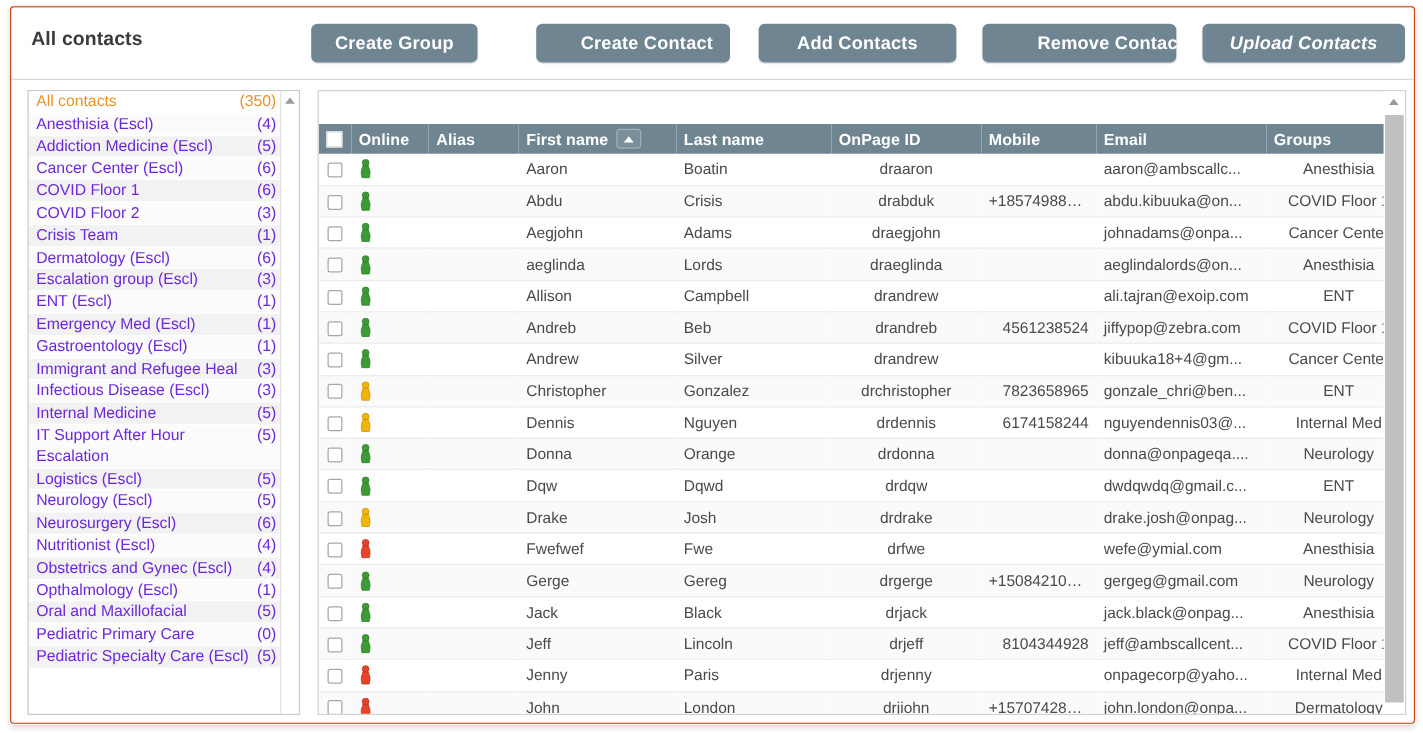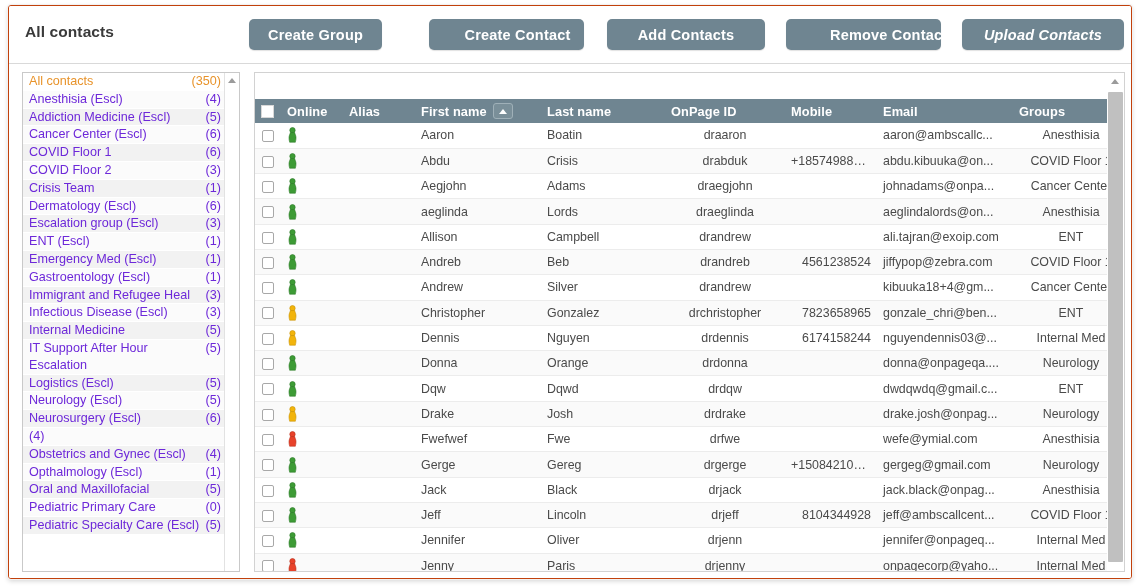--- a/index.html
+++ b/index.html
@@ -393,20 +393,21 @@
           </div>
           <div class="grp">
             <span class="grp-name">Neurology (Escl)</span>
             <span class="grp-count">(5)</span>
           </div>
           <div class="grp">
             <span class="grp-name">Neurosurgery (Escl)</span>
             <span class="grp-count">(6)</span>
           </div>
           <div class="grp">
+            <span class="grp-name">Nutritionist (Escl)</span>
             <span class="grp-count">(4)</span>
           </div>
           <div class="grp">
             <span class="grp-name">Obstetrics and Gynec (Escl)</span>
             <span class="grp-count">(4)</span>
           </div>
           <div class="grp">
             <span class="grp-name">Opthalmology (Escl)</span>
             <span class="grp-count">(1)</span>
           </div>
@@ -667,34 +668,20 @@
                 <td class="c-first">Jeff</td>
                 <td class="c-last">Lincoln</td>
                 <td class="c-onpage">drjeff</td>
                 <td class="c-mobile">8104344928</td>
                 <td class="c-email">jeff@ambscallcent...</td>
                 <td class="c-groups">COVID Floor 1</td>
               </tr>
               <tr>
                 <td class="c-check"><span class="row-check"></span></td>
                 <td class="c-online"><span><svg class="pawn" viewBox="0 0 11 16" xmlns="http://www.w3.org/2000/svg">
-                      <circle cx="5.5" cy="3.2" r="2.7" fill="#3d9b35" stroke="#2e7a28" stroke-width=".6"></circle>
-                      <path d="M3.2 5.6 C3.2 7.2 2.0 8.4 2.0 10.6 C2.0 13.2 2.6 14.6 2.6 15.2 L8.4 15.2 C8.4 14.6 9.0 13.2 9.0 10.6 C9.0 8.4 7.8 7.2 7.8 5.6 Z" fill="#3d9b35" stroke="#2e7a28" stroke-width=".6"></path>
-                    </svg></span></td>
-                <td class="c-alias"></td>
-                <td class="c-first">Jennifer</td>
-                <td class="c-last">Oliver</td>
-                <td class="c-onpage">drjenn</td>
-                <td class="c-mobile"></td>
-                <td class="c-email">jennifer@onpageq...</td>
-                <td class="c-groups">Internal Med</td>
-              </tr>
-              <tr>
-                <td class="c-check"><span class="row-check"></span></td>
-                <td class="c-online"><span><svg class="pawn" viewBox="0 0 11 16" xmlns="http://www.w3.org/2000/svg">
                       <circle cx="5.5" cy="3.2" r="2.7" fill="#e8422a" stroke="#b8301c" stroke-width=".6"></circle>
                       <path d="M3.2 5.6 C3.2 7.2 2.0 8.4 2.0 10.6 C2.0 13.2 2.6 14.6 2.6 15.2 L8.4 15.2 C8.4 14.6 9.0 13.2 9.0 10.6 C9.0 8.4 7.8 7.2 7.8 5.6 Z" fill="#e8422a" stroke="#b8301c" stroke-width=".6"></path>
                     </svg></span></td>
                 <td class="c-alias"></td>
                 <td class="c-first">Jenny</td>
                 <td class="c-last">Paris</td>
                 <td class="c-onpage">drjenny</td>
                 <td class="c-mobile"></td>
                 <td class="c-email">onpagecorp@yaho...</td>
                 <td class="c-groups">Internal Med</td>

